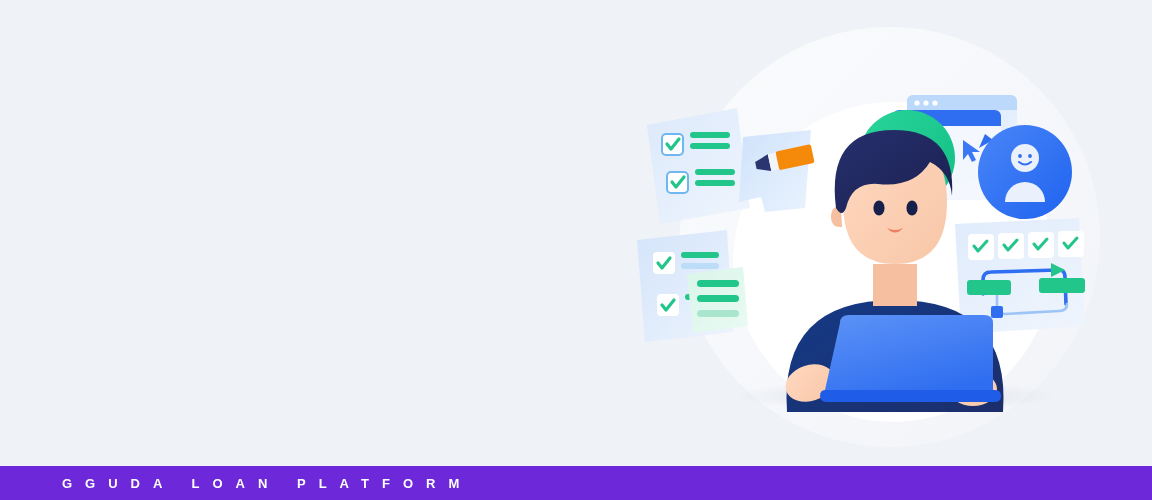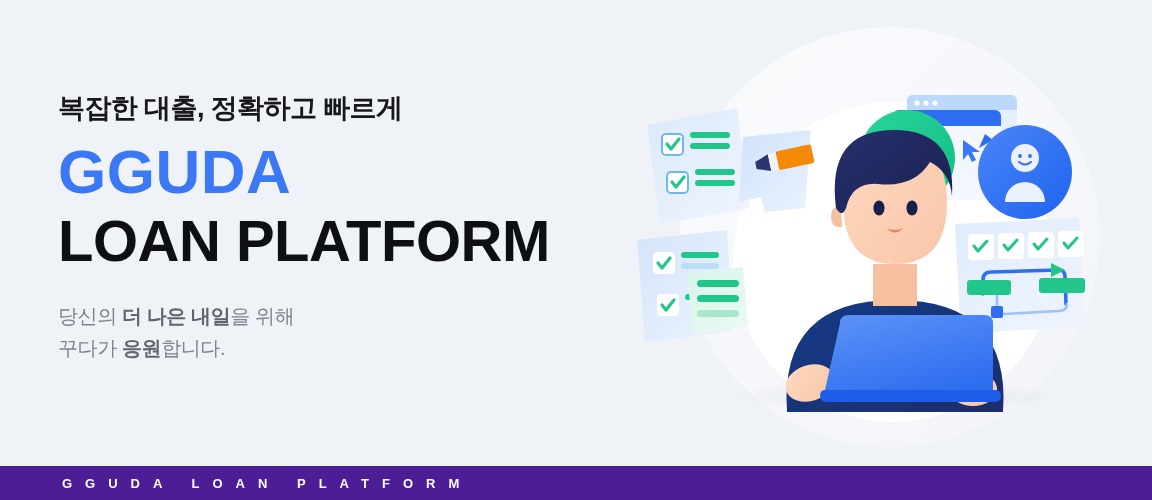--- a/index.html
+++ b/index.html
@@ -34,46 +34,37 @@
   .tagline{
     margin-top:28px;font-size:20px;color:#7e858e;
     line-height:1.62;letter-spacing:-0.4px;
   }
   .tagline b{color:#60666e;font-weight:bold;}
   .tagline .ln{display:block;white-space:nowrap;}
 
   
   .strip{
     position:absolute;left:0;bottom:0;width:1152px;height:34px;
-    background:#4c1d95;color:#ffffff;
+    background:#6d28d9;color:#ffffff;
     display:flex;align-items:center;
   }
   .strip-text{
     padding-left:62px;font-size:13px;font-weight:bold;
     letter-spacing:13px;white-space:nowrap;color:#ffffff;
   }
 
   
   .art{position:absolute;left:615px;top:12px;width:537px;height:440px;}
   .art svg{display:block;width:537px;height:440px;}
 </style>
 </head>
 <body>
 
 <div class="banner">
 
-  <div class="copy">
-    <p class="eyebrow">복잡한 대출, 정확하고 빠르게</p>
-    <h1 class="brand">GGUDA</h1>
-    <h2 class="product">LOAN PLATFORM</h2>
-    <div class="tagline">
-      <span class="ln"><span>당신의 </span><b>더 나은 내일</b><span>을 위해</span></span>
-      <span class="ln"><span>꾸다가 </span><b>응원</b><span>합니다.</span></span>
-    </div>
-  </div>
 
   <div class="art">
     <svg viewBox="0 0 537 440" xmlns="http://www.w3.org/2000/svg">
       <defs>
         <linearGradient id="gBig" x1="0" y1="0" x2="1" y2="1">
           <stop offset="0%" stop-color="#fafbfd"></stop>
             <stop offset="100%" stop-color="#f2f4f8"></stop>
         </linearGradient>
         <linearGradient id="gCard" x1="0" y1="0" x2="1" y2="1">
           <stop offset="0%" stop-color="#dce9fb"></stop>

